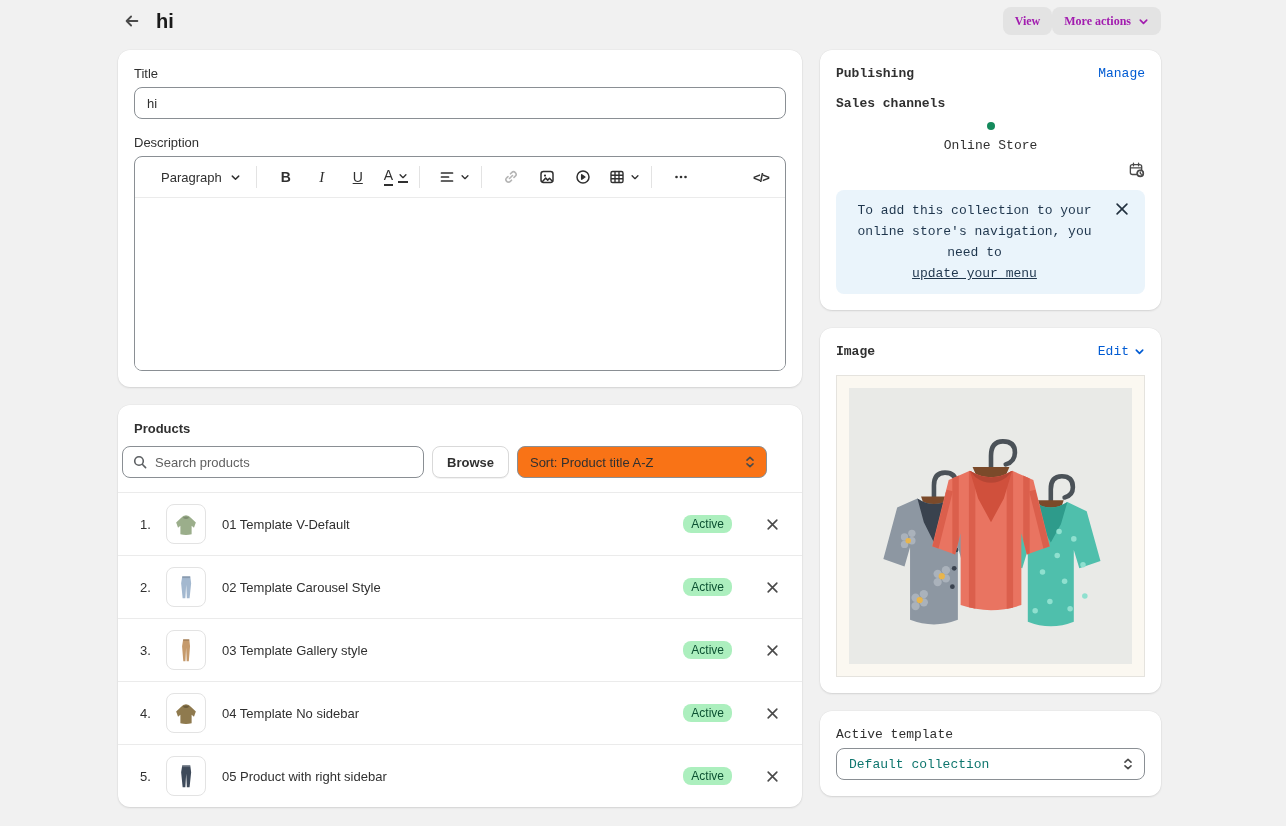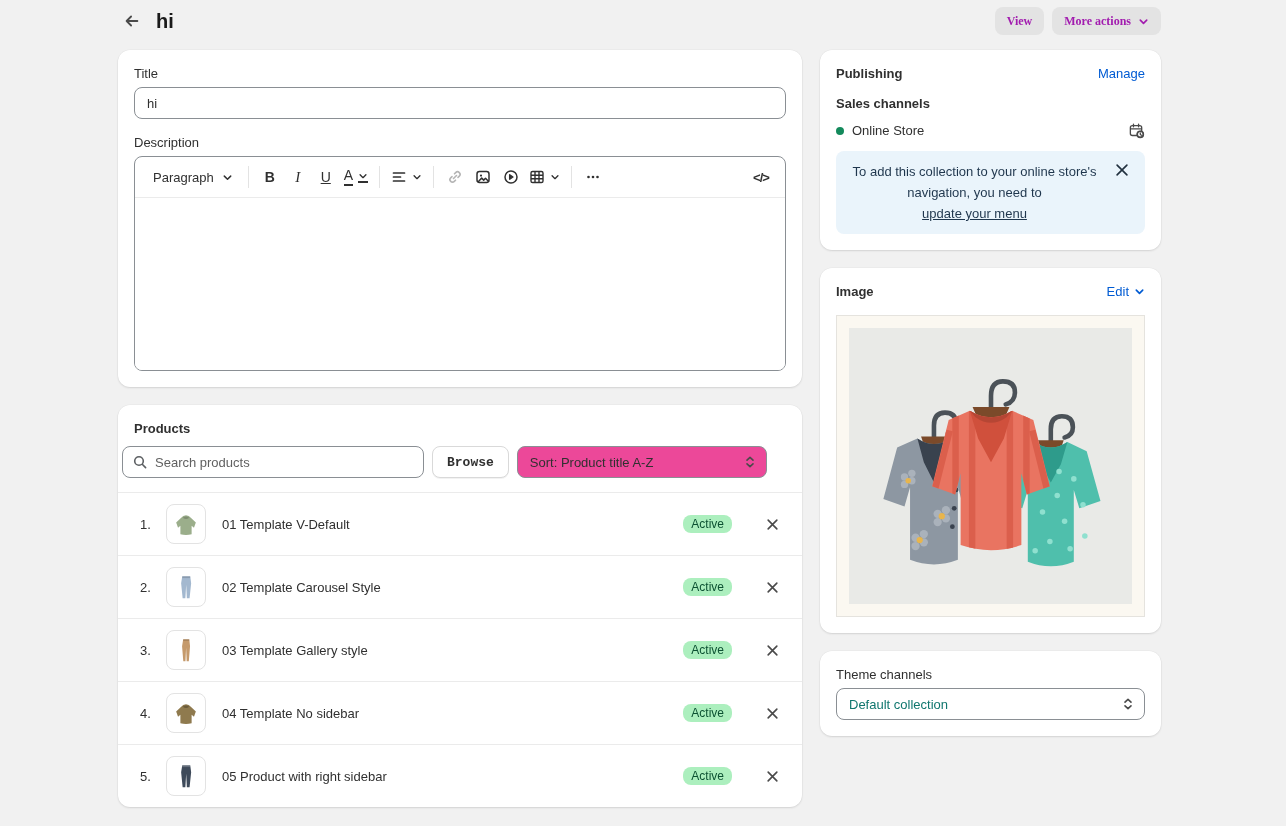--- a/index.html
+++ b/index.html
@@ -14,40 +14,40 @@
 
   
   .topbar { display:flex; align-items:center; margin:0 125px 0 118px; padding-top:6px; height:36px; }
   .back-btn { width:28px; height:28px; border:none; background:transparent; border-radius:8px;
     display:flex; align-items:center; justify-content:center; cursor:pointer; color:#4a4a4a; }
   .page-title { font-size:20px; font-weight:700; margin-left:10px; color:#1a1a1a; }
   .topbar-spacer { flex:1; }
   .gray-btn { display:flex; align-items:center; gap:7px; height:28px; padding:0 12px;
     background:#e3e3e3; border:none; border-radius:8px; font-size:12px; font-weight:600;
     color:#a21caf; cursor:pointer; font-family:Liberation Serif, serif; }
-  .gray-btn + .gray-btn { margin-left:8px; }
+  .gray-btn + .gray-btn { }
 
   
   .main { display:flex; gap:18px; margin:14px 125px 0 118px; align-items:flex-start; }
   .col-left { width:684px; flex:0 0 684px; }
-  .col-right { width:341px; flex:0 0 341px; }
+  .col-right { width:341px; flex:0 0 341px;font-family:Liberation Mono, monospace; }
   .card { background:#fff; border-radius:12px; box-shadow:0 1px 2px rgba(31,33,36,.12), 0 0 0 .5px rgba(0,0,0,.04); }
   .col-left .card, .col-right .card { margin-bottom:18px; }
 
   
   .card-pad { padding:16px; }
   .field-label { display:block; font-size:13px; color:#303030; margin-bottom:6px; }
   .text-input { width:100%; height:32px; border:1px solid #8a8f94; border-radius:8px;
     padding:0 12px; font-size:13px; color:#303030; font-family:inherit; background:#fff; }
   .desc-block { margin-top:16px; }
   .rte { border:1px solid #8a8f94; border-radius:8px; overflow:hidden; background:#fff; }
   .rte-toolbar { display:flex; align-items:center; height:41px; padding:0 10px; border-bottom:1px solid #ebebeb; }
   .rte-btn { display:flex; align-items:center; justify-content:center; gap:5px; min-width:28px; height:28px;
     padding:0 4px; border:none; background:transparent; border-radius:6px; cursor:pointer;
-    color:#303030; font-size:14px; font-family:inherit; }
+    color:#303030; font-size:14px; font-family:inherit;margin-left:8px; }
   .rte-btn.paragraph { font-size:13px; padding:0 8px; gap:8px; }
   .rte-btn.bold { font-weight:800; }
   .rte-btn.italic { font-style:italic; font-family:"Liberation Serif",serif; font-size:15px; }
   .rte-btn.underline span { text-decoration:underline; }
   .rte-btn.textcolor span { border-bottom:2px solid #303030; line-height:1.1; }
   .rte-btn.disabled { color:#b5b5b5; cursor:default; }
   .rte-divider { width:1px; height:22px; background:#e3e3e3; margin:0 7px; flex:0 0 1px; }
   .rte-spacer { flex:1; }
   .rte-body { height:172px; background:#fff; }
   .code-btn { font-weight:700; font-size:13px; letter-spacing:-1px; }
@@ -56,40 +56,40 @@
   .products-card { padding-top:16px; }
   .section-heading { font-size:13px; font-weight:700; color:#303030; padding:0 16px; }
   .products-controls { display:flex; gap:8px; padding:0 4px; margin-top:10px; }
   .search-wrap { position:relative; flex:0 0 302px; }
   .search-wrap svg { position:absolute; left:10px; top:8px; }
   .search-input { width:100%; height:32px; border:1px solid #8a8f94; border-radius:8px;
     padding:0 10px 0 32px; font-size:13px; font-family:inherit; color:#303030; }
   .search-input::placeholder { color:#616161; }
   .browse-btn { height:32px; padding:0 14px; background:#fff; border:1px solid #d9d9d9;
     border-radius:8px; box-shadow:0 1px 0 rgba(0,0,0,.05); font-size:13px; font-weight:600;
-    color:#303030; cursor:pointer; font-family:Liberation Mono, monospace; }
+    color:#303030; cursor:pointer; font-family:Liberation Sans, sans-serif; }
   .sort-select { flex:0 0 250px; height:32px; border:1px solid #8a8f94; border-radius:8px;
-    background:#ec4899; display:flex; align-items:center; padding:0 10px 0 12px; cursor:pointer; }
+    background:#f97316; display:flex; align-items:center; padding:0 10px 0 12px; cursor:pointer; }
   .sort-select .sort-text { flex:1; font-size:13px; color:#303030; }
   .product-list { margin-top:14px; }
   .product-row { display:flex; align-items:center; height:63px; border-top:1px solid #ebebeb; padding:0 16px 0 22px; }
   .row-index { width:26px; font-size:13px; color:#303030; }
   .thumb { width:40px; height:40px; border:1px solid #e3e3e3; border-radius:8px; background:#fff;
     display:flex; align-items:center; justify-content:center; margin-right:16px; flex:0 0 40px; }
   .row-title { flex:1; font-size:13px; color:#303030; }
   .status-badge { font-size:12px; padding:2px 8px; border-radius:8px; background:#acefbe; color:#0c5132; font-weight:500; }
   .remove-btn { width:28px; height:28px; margin-left:26px; border:none; background:transparent;
     display:flex; align-items:center; justify-content:center; color:#4a4a4a; cursor:pointer; border-radius:6px; }
 
   
   .card-head { display:flex; align-items:center; justify-content:space-between; }
   .card-title { font-size:13px; font-weight:700; color:#303030; }
   .blue-link { color:#005bd3; font-size:13px; text-decoration:none; cursor:pointer; display:flex; align-items:center; gap:5px; }
   .sub-heading { font-size:13px; font-weight:700; margin-top:15px; }
-  .channel-row { display:flex; align-items:center; margin-top:11px; gap:8px; }
+  .channel-row { display:flex; align-items:center; margin-top:11px; gap:8px;flex-direction:column; }
   .channel-dot { width:8px; height:8px; border-radius:50%; background:#148a5c; flex:0 0 8px; }
   .channel-name { font-size:13px; }
   .channel-row .cal-icon { margin-left:auto; color:#4a4a4a; }
   .info-banner { margin-top:12px; background:#eaf4fb; border-radius:8px; padding:10px 12px; display:flex; gap:10px;text-align:center; }
   .info-banner .banner-text { flex:1; font-size:13px; line-height:21px; color:#1f364d; }
   .banner-link { display:block; color:#1f364d; text-decoration:underline; cursor:pointer; }
   .banner-close { width:22px; height:22px; flex:0 0 22px; border:none; background:transparent; cursor:pointer;
     color:#22313f; display:flex; align-items:flex-start; justify-content:center; padding-top:2px; }
 
   .image-frame { margin-top:16px; border:1px solid #e5e3de; background:#fbf8f1; padding:12px; }
@@ -489,21 +489,21 @@
               </g>
               <path d="M127 90 Q150 104 173 90 L164 120 L150 146 L136 120 Z" fill="#d0503c"></path>
               <path d="M127 90 Q150 104 173 90 L167 97 Q150 109 133 97 Z" fill="rgba(0,0,0,0.12)"></path>
             </g>
           </svg>
         </div>
       </div>
     </div>
 
     <div class="card card-pad">
-      <label class="field-label">Theme channels</label>
+      <label class="field-label">Active template</label>
       <div class="select-box">
         <span class="select-text">Default collection</span>
         <span class="stepper">
           <svg width="12" height="14" viewBox="0 0 12 14" fill="none" stroke="currentColor" stroke-width="1.6" stroke-linecap="round" stroke-linejoin="round">
               <path d="M3 5.2L6 2.4l3 2.8M3 8.8l3 2.8 3-2.8"></path>
             </svg>
         </span>
       </div>
     </div>
 

